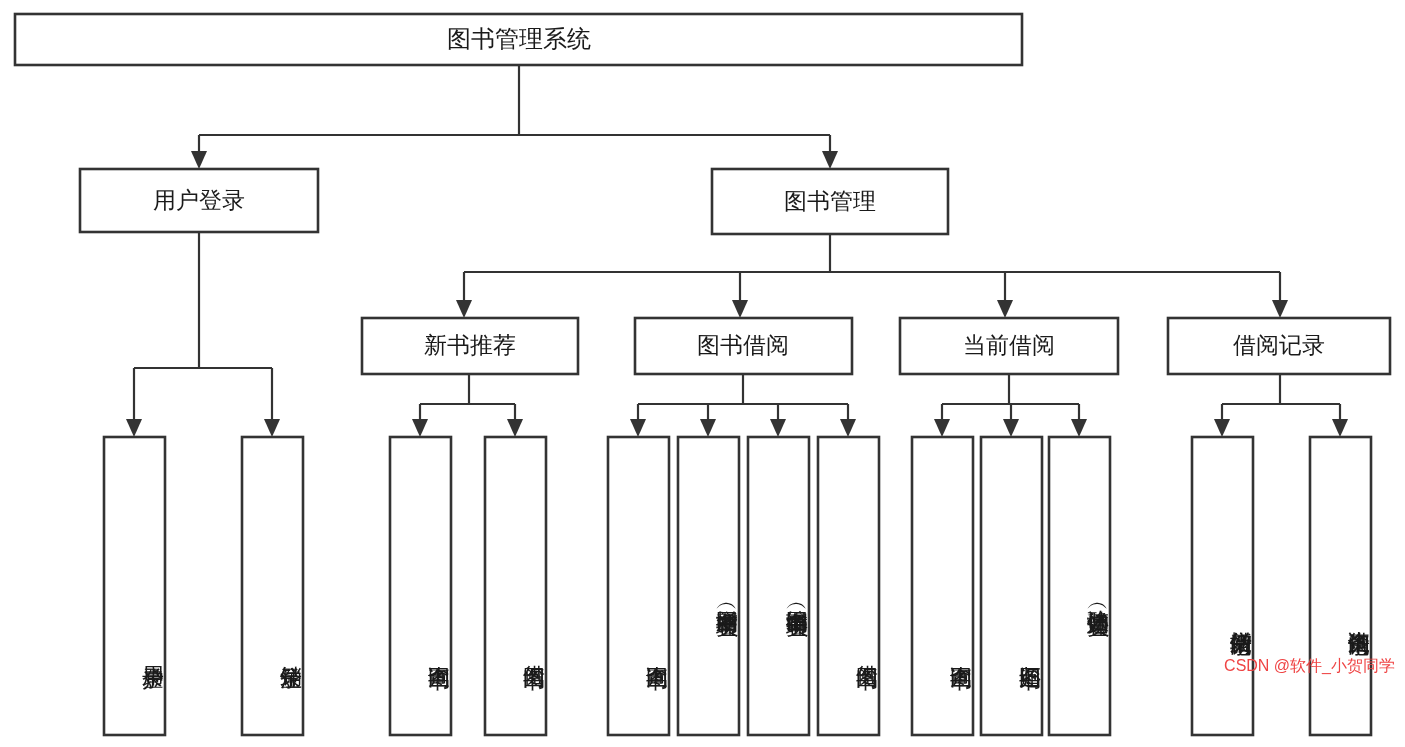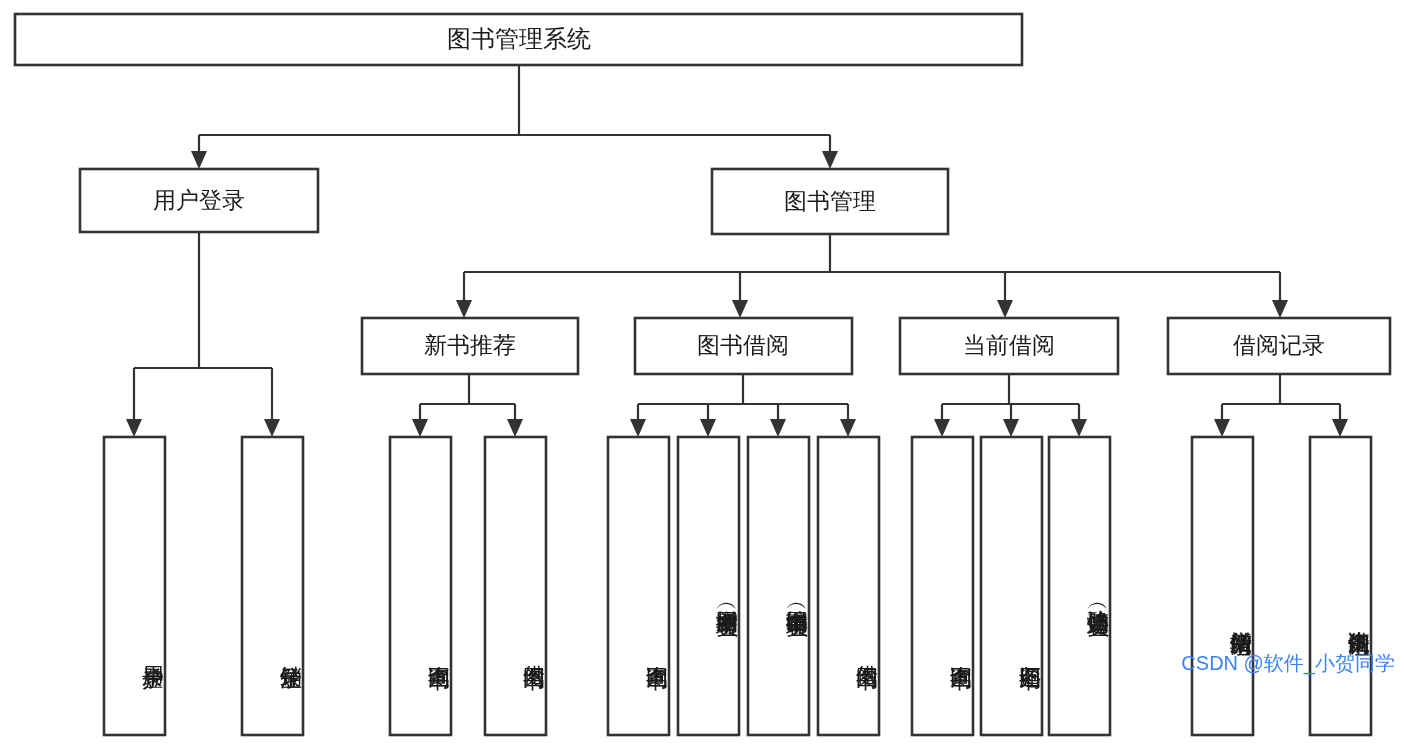--- a/index.html
+++ b/index.html
@@ -28,21 +28,21 @@
     font-family:"Liberation Sans","DejaVu Sans",sans-serif;
     font-size:22px;line-height:1.06;
     color:#1a1a1a;
     letter-spacing:1px;
     white-space:nowrap;
     pointer-events:none;
   }
   .watermark{
     position:absolute;right:10px;bottom:4px;
     font-family:"Liberation Sans","DejaVu Sans",sans-serif;
-    font-size:20px;color:#3b82f6;white-space:nowrap;
+    font-size:16px;color:#ef4444;white-space:nowrap;
     pointer-events:none;
   }
 </style>
 </head>
 <body>
 
 <div id="diagram-root">
 
   <svg id="chart-svg" viewBox="0 0 1405 747">
     <defs></defs>

